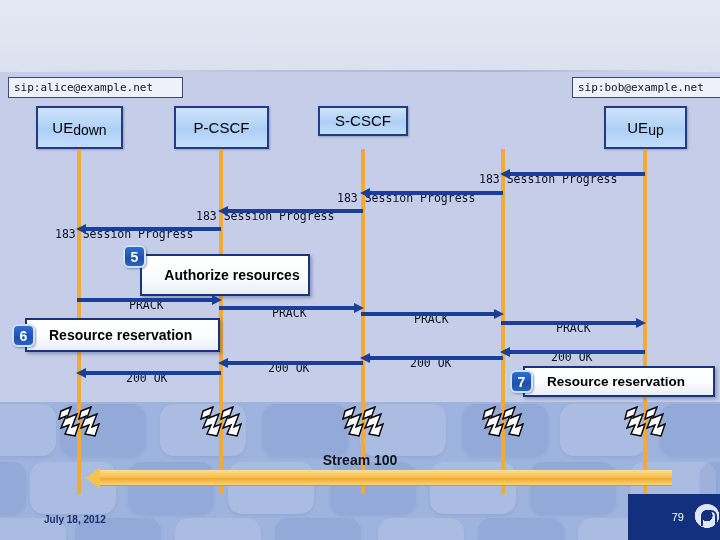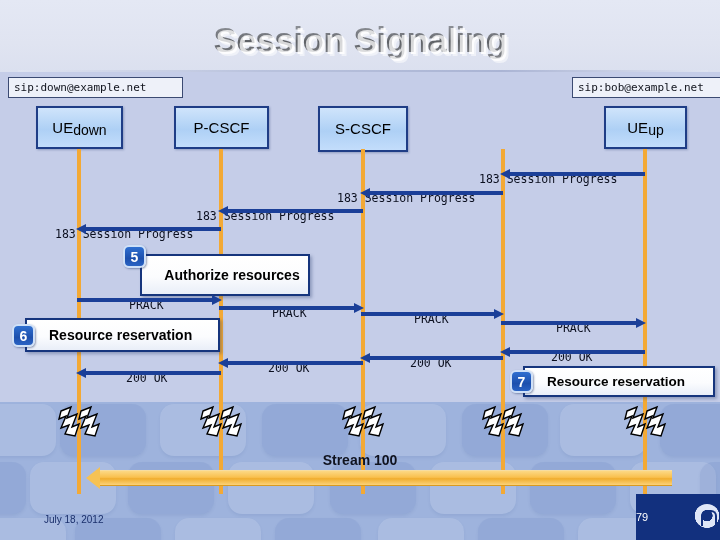--- a/index.html
+++ b/index.html
@@ -85,21 +85,21 @@
     line-height: 1.05;
     box-shadow: 1px 1px 2px rgba(50,70,120,.35);
   }
   .node sub { font-size: 14px; vertical-align: baseline; position: relative; top: 3px; }
   .node.as {
     border-color: #e8a317;
     background: linear-gradient(to bottom, #fdf0c0 0%, #fbe08c 60%, #fde9ae 100%);
   }
   #node-ue-down { left: 36px;  top: 106px; width: 87px; height: 43px; }
   #node-pcscf   { left: 174px; top: 106px; width: 95px; height: 43px; }
-  #node-scscf   { left: 318px; top: 106px; width: 90px; height: 46px; }
+  #node-scscf   { left: 318px; top: 106px; width: 90px; height: 30px; }
   #node-as      { left: 462px; top: 104px; width: 82px; height: 46px; font-size: 14px; }
   #node-ue-up   { left: 604px; top: 106px; width: 83px; height: 43px; }
 
   
   .lifeline {
     position: absolute; top: 149px; width: 4px; height: 345px;
     background: #f3a935;
   }
 
   
@@ -182,28 +182,28 @@
   }
   #stream-label {
     position: absolute; left: 0; top: 452px; width: 720px; text-align: center;
     font-size: 14px; font-weight: bold; color: #10131f;
   }
 
   
   .footer-text {
     position: absolute; bottom: 0; height: 42px;
     display: flex; align-items: center;
-    font-size: 10px; color: #1a2f6b; font-weight: normal;
+    font-size: 10px; color: #1a2f6b; font-weight: bold;
   }
   #footer-date { left: 44px; width: 160px; }
   #footer-title { left: 0; width: 720px; justify-content: center; }
   #footer-box {
-    position: absolute; right: 0; bottom: 0; width: 84px; height: 46px;
+    position: absolute; right: 0; bottom: 0; width: 92px; height: 46px;
     background: #12307e;
-    display: flex; align-items: center; justify-content: space-between; gap: 10px;
+    display: flex; align-items: center; justify-content: flex-end; gap: 10px;
   }
   #page-number { color: #fff; font-size: 11px; }
   #footer-logo {
     width: 26px; height: 26px; border-radius: 50%;
     background: radial-gradient(circle at 50% 45%, #12307e 28%, #dfe6f7 30%, #dfe6f7 62%, #12307e 64%);
     position: relative;
   }
   #footer-logo::after {
     content: ""; position: absolute; left: 7px; top: 6px; width: 12px; height: 14px;
     border: 2px solid #12307e; border-bottom: none;
@@ -241,23 +241,22 @@
       <div class="tile" style="left: -20px; top: 518px; width: 86px; height: 40px;"></div>
       <div class="tile dark" style="left: 75px; top: 518px; width: 86px; height: 40px;"></div>
       <div class="tile" style="left: 175px; top: 518px; width: 86px; height: 40px;"></div>
       <div class="tile dark" style="left: 275px; top: 518px; width: 86px; height: 40px;"></div>
       <div class="tile" style="left: 378px; top: 518px; width: 86px; height: 40px;"></div>
       <div class="tile dark" style="left: 478px; top: 518px; width: 86px; height: 40px;"></div>
       <div class="tile" style="left: 578px; top: 518px; width: 86px; height: 40px;"></div>
       <div class="tile dark" style="left: 678px; top: 518px; width: 86px; height: 40px;"></div>
     </div>
 
-  <div class="title">Session Signaling</div>
-
-  <div class="sip" id="sip-alice">sip:down@example.net</div>
+
+  <div class="sip" id="sip-alice">sip:alice@example.net</div>
   <div class="sip" id="sip-bob">sip:bob@example.net</div>
 
   <div class="node" id="node-ue-down">
     <span>UE</span>
       <sub>down</sub>
   </div>
   <div class="node" id="node-pcscf">
     <span>P-CSCF</span>
   </div>
   <div class="node" id="node-scscf">

